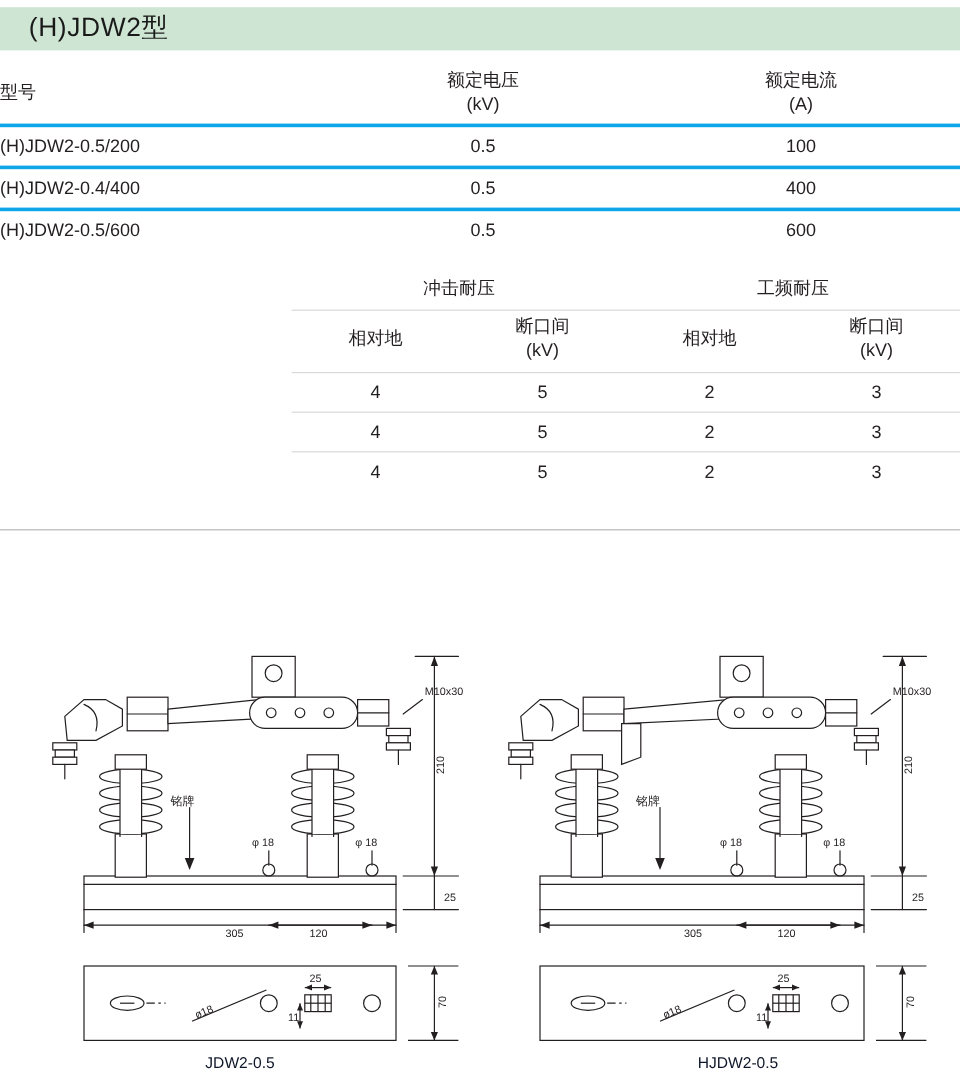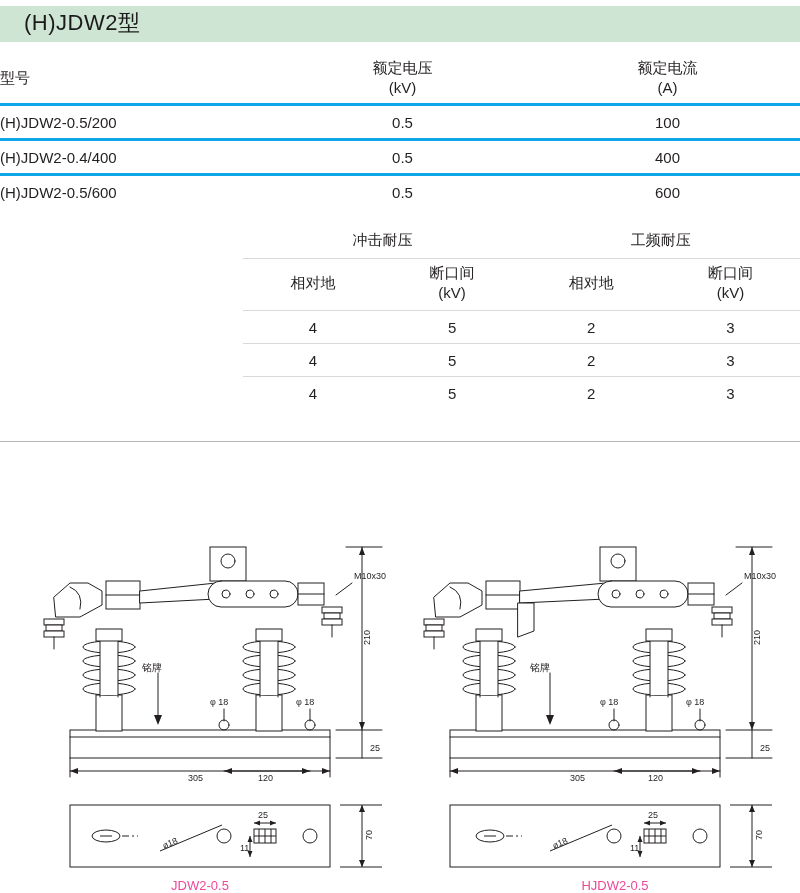--- a/index.html
+++ b/index.html
@@ -57,21 +57,21 @@
   #tbl-lower .rule-top td { border-top: 1px solid #d9d9d9; }
 
   .hr-full {
     position: absolute; left: 0; width: 800px; height: 0;
     border-top: 1px solid #b7b7b7;
   }
 
   
   .draw-area { position: absolute; left: 0; top: 515px; width: 633px; height: 378px; text-decoration: underline; }
   .caption {
-    position: absolute; font-size: 13px; color: #ec4899; text-align: center;
+    position: absolute; font-size: 13px; color: #0f172a; text-align: center;
   }
   svg { display: block; }
 </style>
 </head>
 <body>
 
 <div class="page">
 
   <div class="header-bar"></div>
   <div class="header-title">(H)JDW2型</div>

